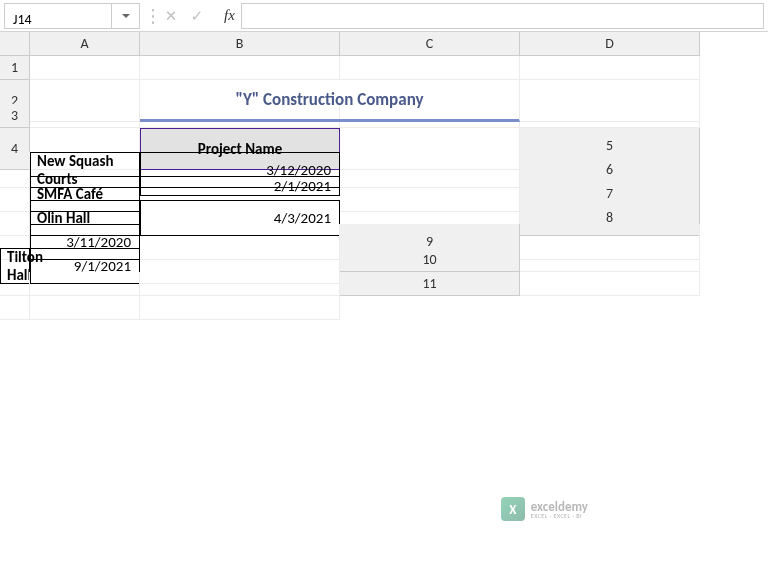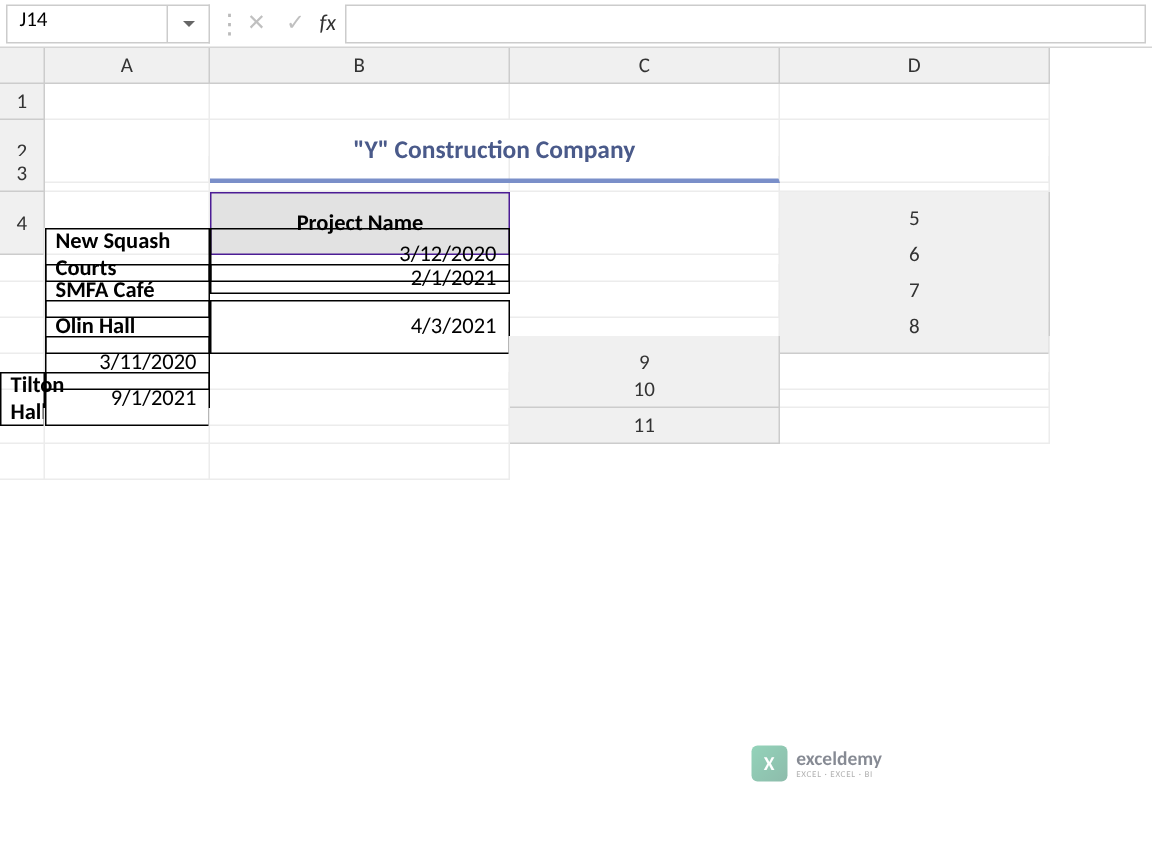--- a/index.html
+++ b/index.html
@@ -21,21 +21,21 @@
   border-bottom: 1px solid #d4d4d4;
   padding: 0;
 }
 .namebox {
   width: 108px;
   height: 26px;
   margin-left: 4px;
   border: 1px solid #ccc;
   background: #fff;
   display: flex;
-  align-items: flex-start;
+  align-items: flex-end;
   padding: 0 8px;
   font-size: 14px;
 }
 .namebox-dd {
   display: flex;
   align-items: center;
   justify-content: center;
   width: 28px;
   height: 26px;
   border: 1px solid #ccc;
@@ -58,22 +58,23 @@
   align-items: center;
   justify-content: center;
   color: #888;
   cursor: pointer;
   font-size: 15px;
 }
 .fx-btn.disabled { color: #c0c0c0; }
 .fx-label {
   font-style: italic;
   font-size: 15px;
-  margin-left: 3px;
+  margin-left: 14px;
   color: #333;
+  font-family: Liberation Serif, serif;
 }
 .formula-bar {
   flex: 1;
   height: 26px;
   border: 1px solid #ccc;
   margin-right: 4px;
   margin-left: 6px;
   background: #fff;
 }
 .sheet {
@@ -155,21 +156,21 @@
   background: linear-gradient(135deg, #2aa876, #1e7a5a);
   border-radius: 4px;
   display: flex;
   align-items: center;
   justify-content: center;
   color: #fff;
   font-weight: bold;
   font-size: 13px;
 }
 .watermark-text { display: flex; flex-direction: column; line-height: 1; }
-.watermark-text .m { font-size: 13px; color: #0f172a; font-weight: 600; }
+.watermark-text .m { font-size: 13px; color: #737373; font-weight: 600; }
 .watermark-text .s { font-size: 6px; color: #666; letter-spacing: 0.5px; }
 </style>
 </head>
 <body>
 
 <div class="namebox-row">
   <div class="namebox">
     <span>J14</span>
   </div>
   <div class="namebox-dd">

